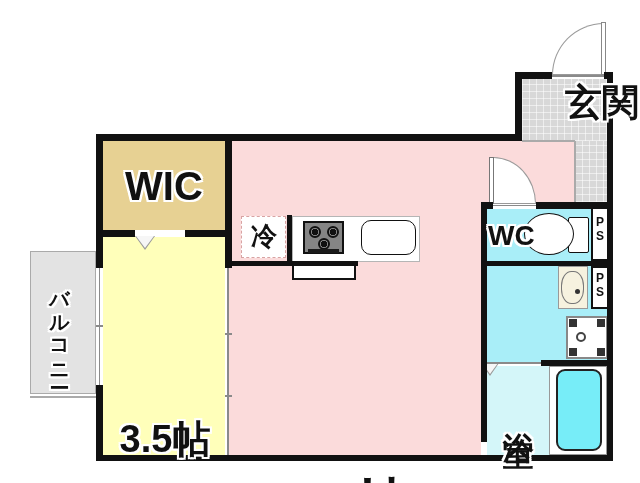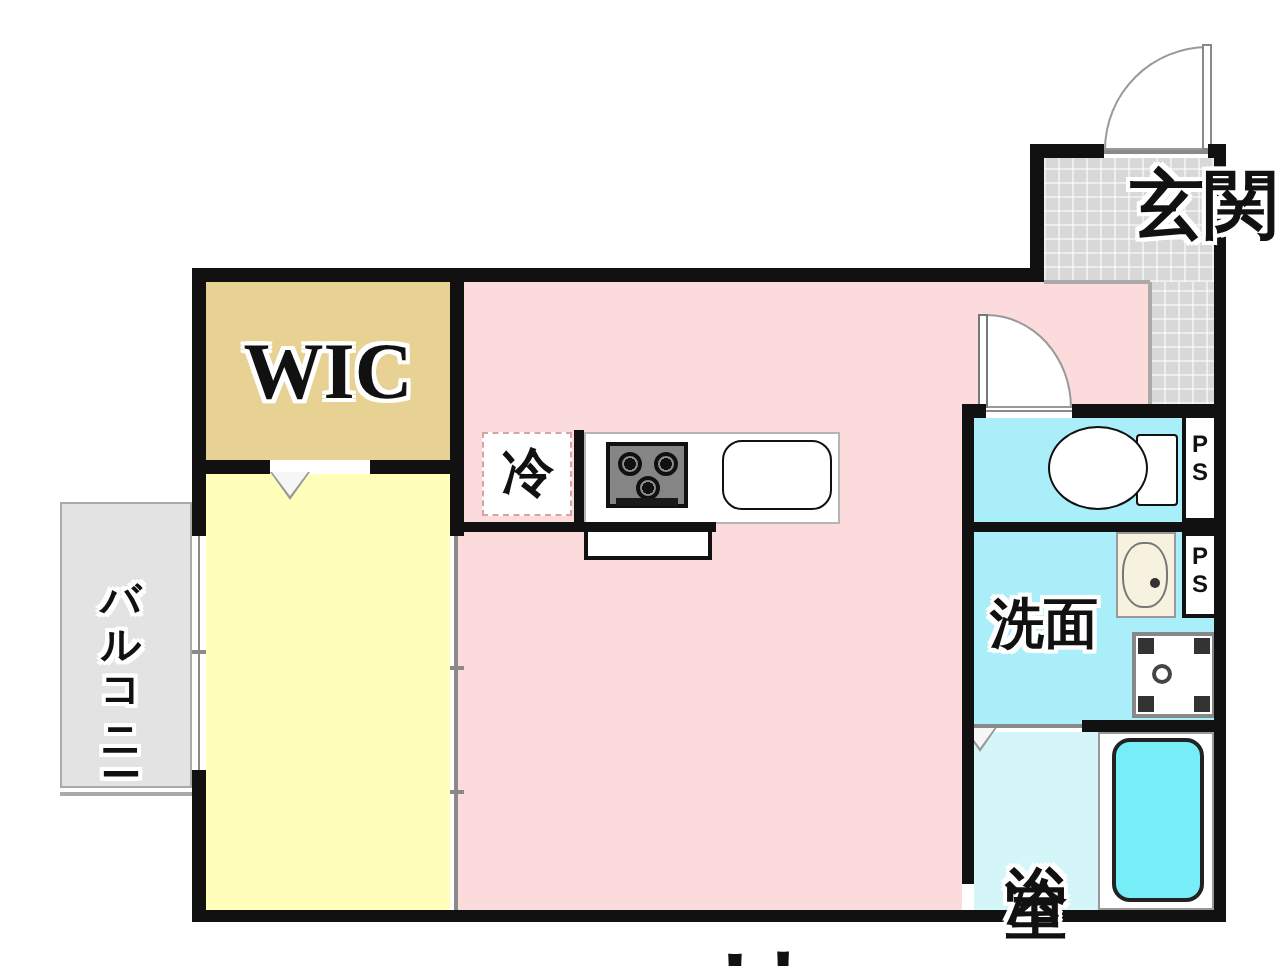--- a/index.html
+++ b/index.html
@@ -135,25 +135,26 @@
 
   <div class="wall" style="left:481px;top:261px;width:132px;height:5px;"></div>
 
   <div class="thin" style="left:487px;top:362px;width:54px;height:1.5px;"></div>
   <div class="wall" style="left:541px;top:360px;width:72px;height:6px;"></div>
 
   <div class="thin" style="left:574px;top:141px;width:1.5px;height:61px;background:#aaa;"></div>
   <div class="thin" style="left:522px;top:140px;width:53px;height:1.5px;background:#aaa;"></div>
 
   <div class="lbl" style="left:522px;top:82px;width:88px;font-size:37px;margin-left:36px;">玄関</div>
-  <div class="lbl" style="left:103px;top:163px;width:122px;font-size:40px;font-family:Liberation Serif, serif;">WIC</div>
+  <div class="lbl" style="left:103px;top:163px;width:122px;font-size:40px;">WIC</div>
   <div class="lbl" style="left:100px;top:287px;width:130px;font-size:38px;">
     <br>
+    <span>3.5帖</span>
   </div>
   <div class="lbl" style="left:272px;top:284px;width:160px;font-size:54px;line-height:1.16;">
     <br>
     <span>10帖</span>
   </div>
   <div class="lbl vert" style="left:48px;top:265px;height:125px;font-size:20px;">バルコニー</div>
-  <div class="lbl" style="left:489px;top:297px;width:66px;font-size:27px;">洗面</div>
+  <div class="lbl" style="left:488px;top:220px;width:46px;font-size:28px;">WC</div>
   <div class="lbl vert" style="left:500px;top:374px;height:76px;font-size:31px;letter-spacing:4px;">浴室</div>
 
 </div>
 
 </body></html>

